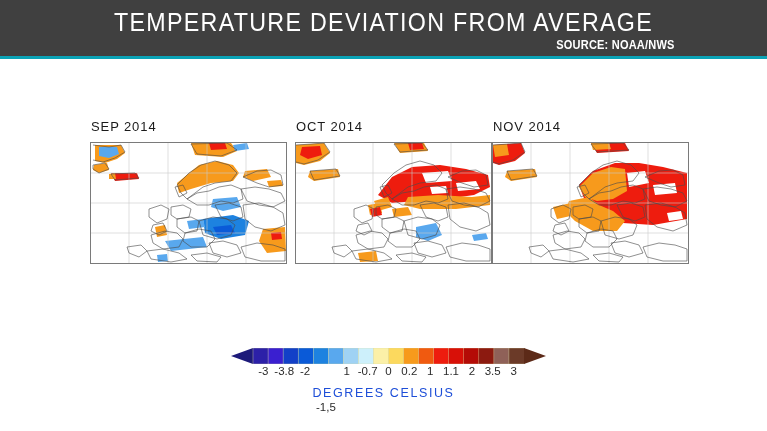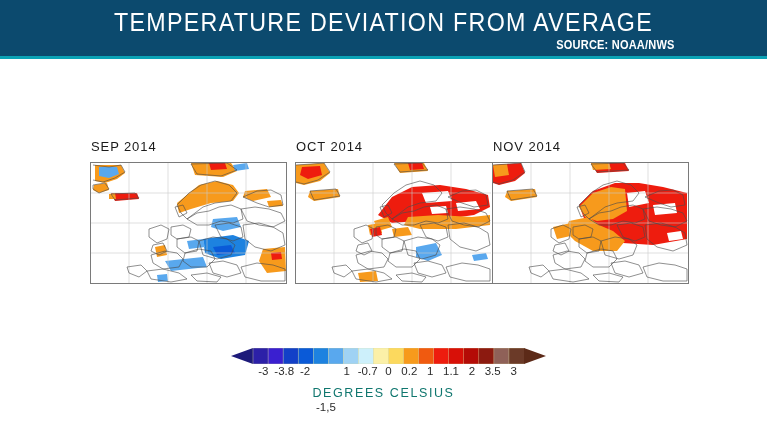--- a/index.html
+++ b/index.html
@@ -14,21 +14,21 @@
     overflow: hidden;
     position: relative;
   }
 
   
   #header-banner {
     position: absolute;
     left: 0; top: 0;
     width: 767px;
     height: 59px;
-    background: #0c4a6e;
+    background: #404040;
   }
   #header-banner::after{
     content:"";
     position:absolute;
     left:0; bottom:0;
     width:100%;
     height:3px;
     background:#0ba3b6;
   }
   #header-title {
@@ -57,30 +57,29 @@
     white-space: nowrap;
   }
 
   
   #maps-row {
     position: absolute;
     left: 0;
     top: 118px;
     width: 767px;
     height: 150px;
-    margin-top: 20px;
   }
   .map-panel {
     position: absolute;
     top: 24px;
     width: 197px;
     height: 122px;
   }
   .map-panel.p0 { left: 90px; }
-  .map-panel.p1 { left: 295px; padding-left: 36px; }
+  .map-panel.p1 { left: 295px; }
   .map-panel.p2 { left: 492px; }
 
   .map-title {
     position: absolute;
     top: -23px;
     left: 1px;
     font-size: 13px;
     color: #1a1a1a;
     letter-spacing: 0.9px;
     white-space: nowrap;
@@ -126,21 +125,21 @@
     white-space: nowrap;
   }
   #legend-axis-label {
     position: absolute;
     left: 0;
     top: 42px;
     width: 767px;
     text-align: center;
     font-size: 12.5px;
     letter-spacing: 1.6px;
-    color: #0f766e;
+    color: #1d4ed8;
   }
 </style>
 </head>
 <body>
 
 <div id="header-banner">
   <div id="header-title">TEMPERATURE DEVIATION FROM AVERAGE</div>
   <div id="header-source">SOURCE: NOAA/NWS</div>
 </div>
 

